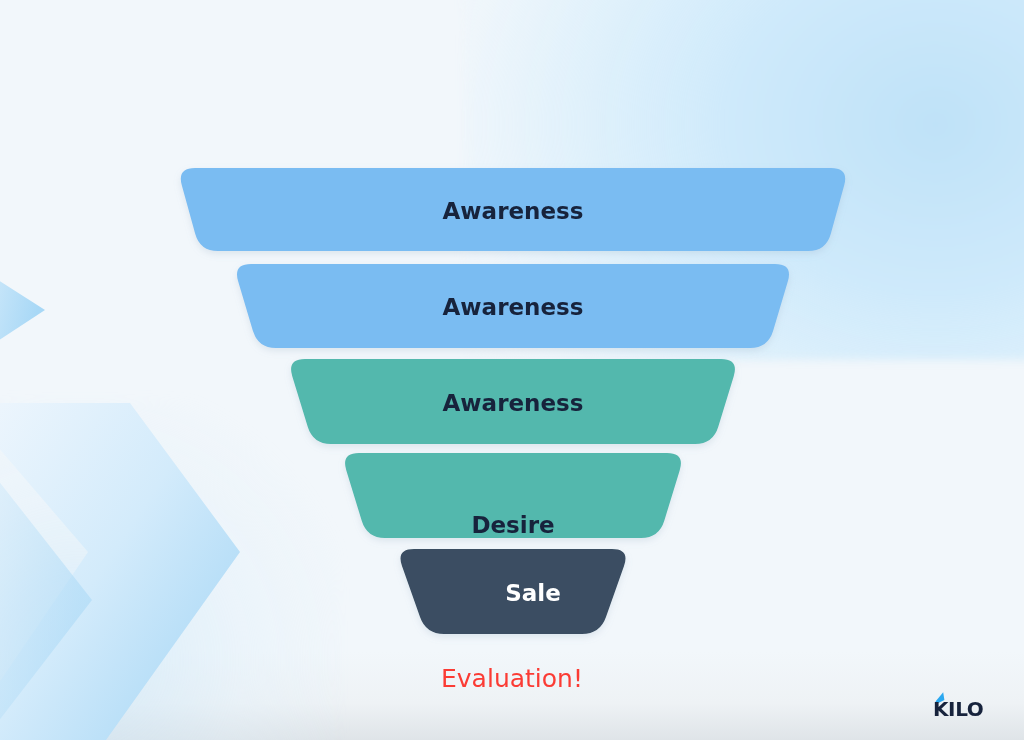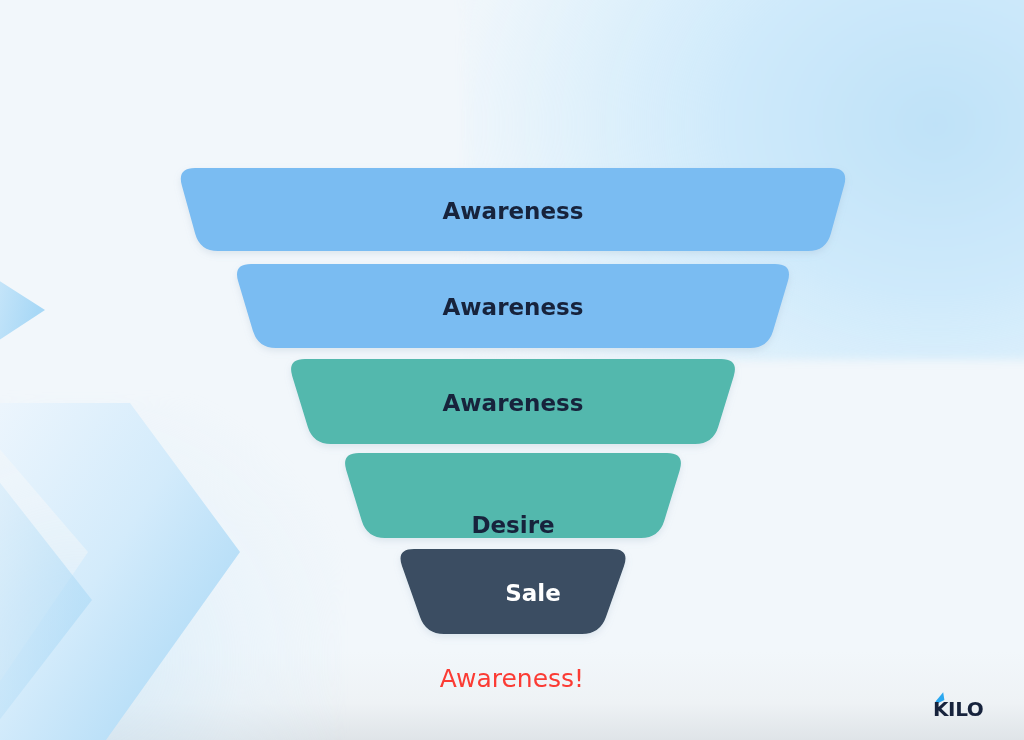--- a/index.html
+++ b/index.html
@@ -168,21 +168,21 @@
   </svg>
 
   <div id="funnel-labels">
       <div class="seg-label" style="left: 513px; top: 210.5px; color: rgb(23, 35, 60);">Awareness</div>
       <div class="seg-label" style="left: 513px; top: 307px; color: rgb(23, 35, 60);">Awareness</div>
       <div class="seg-label" style="left: 513px; top: 402.5px; color: rgb(23, 35, 60);">Awareness</div>
       <div class="seg-label" style="left: 513px; top: 496.5px; color: rgb(23, 35, 60); margin-top: 28px;">Desire</div>
       <div class="seg-label" style="left: 513px; top: 592.5px; color: rgb(255, 255, 255); margin-left: 20px;">Sale</div>
     </div>
 
-  <div class="retention" style="color: rgb(251, 59, 52);">Awareness!</div>
+  <div class="retention" style="color: rgb(251, 59, 52);">Evaluation!</div>
 
   <svg class="logo" viewBox="0 0 78 32" width="78" height="32" aria-hidden="true">
 
     <path id="logoMark" d="M7.5 11.5 L15.2 2.2 L16.4 10.0 L9.4 13.6 Z" fill="#2ba8f0"></path>
     <text id="logoText" x="5" y="26" font-family="DejaVu Sans, Liberation Sans, sans-serif" font-size="20" font-weight="700" letter-spacing="-0.4" fill="#17233c">KILO</text>
   </svg>
 
 </div>
 
 </body></html>

